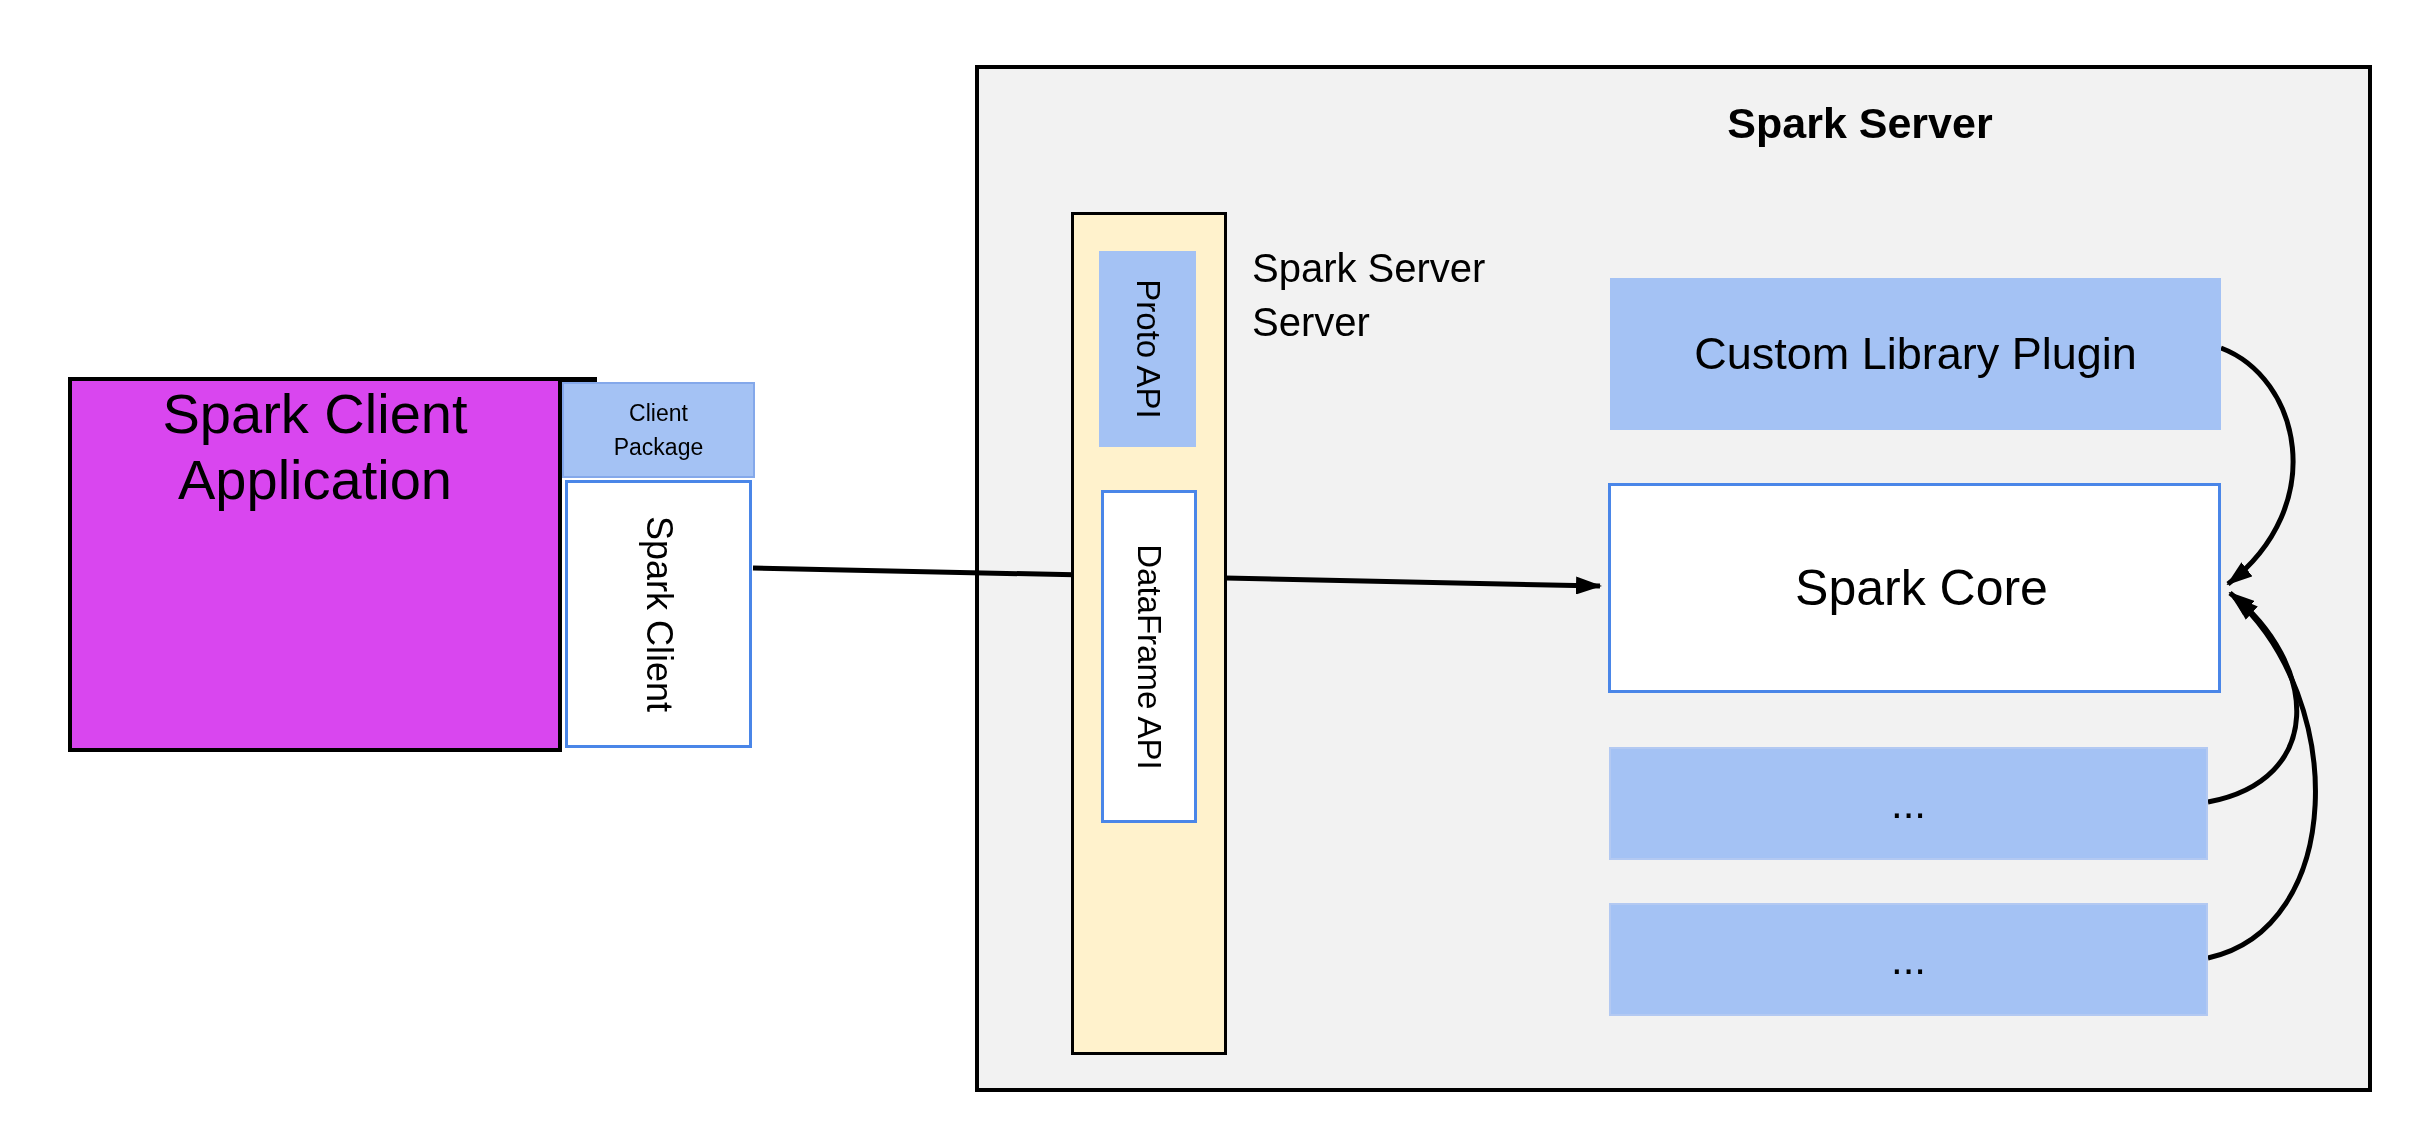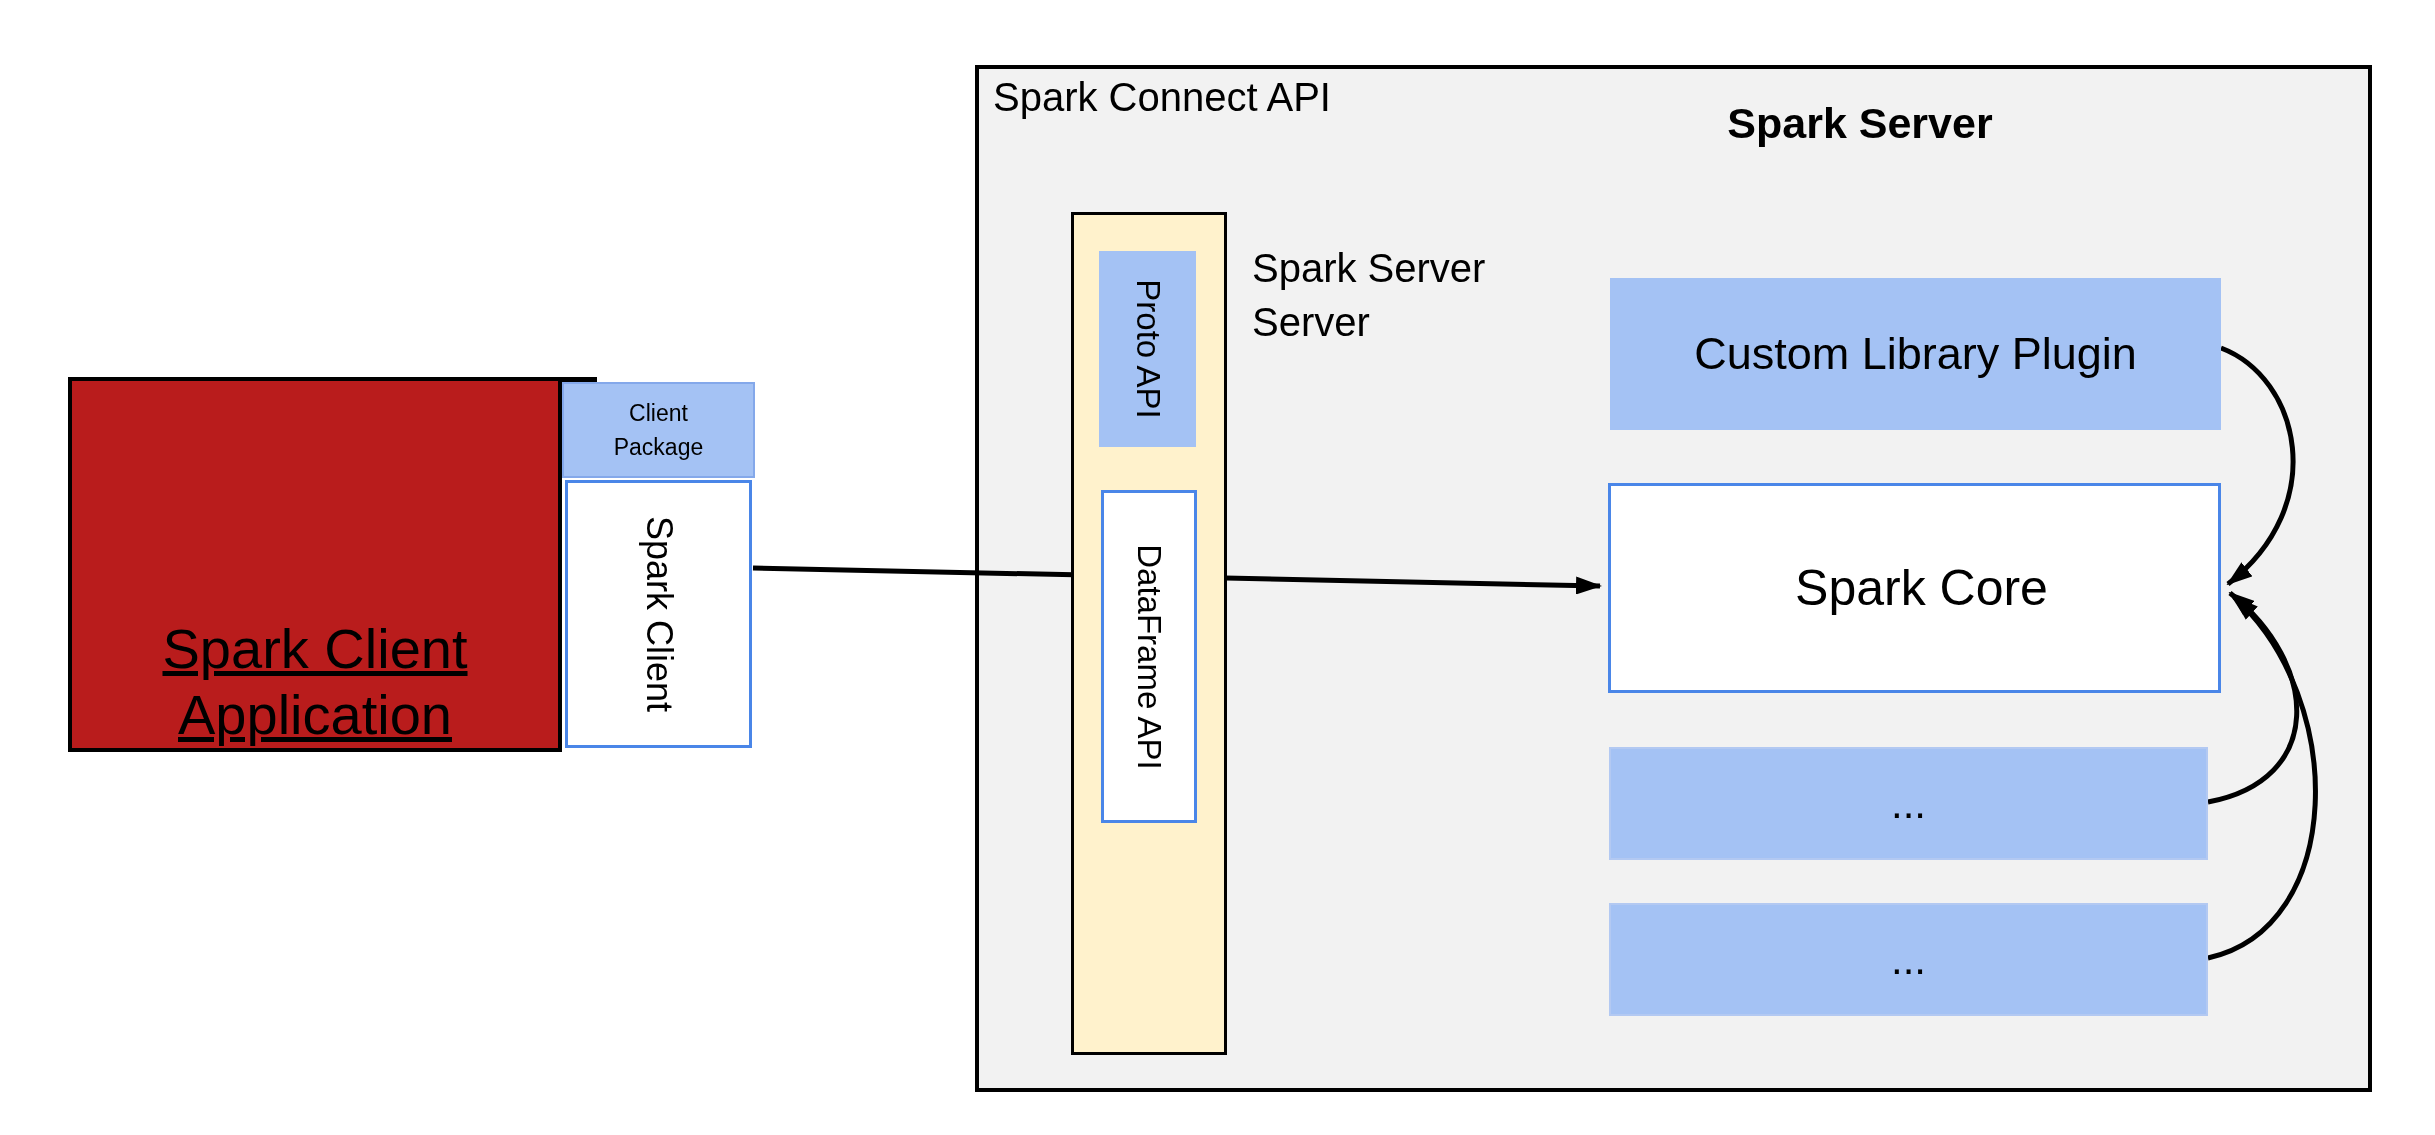--- a/index.html
+++ b/index.html
@@ -9,22 +9,22 @@
   }
   .abs{position:absolute;box-sizing:border-box;}
 
   
   .gray-box{left:975px;top:65px;width:1397px;height:1027px;background:#f2f2f2;border:4px solid #000;z-index:1;}
 
   
   .arrows{left:0;top:0;width:2435px;height:1135px;z-index:2;pointer-events:none;}
 
   
-  .green-box{left:68px;top:377px;width:494px;height:375px;background:#b91c1c;border:4px solid #000;z-index:3;
-    display:flex;align-items:flex-end;justify-content:center;text-align:center;text-decoration:underline;}
+  .green-box{left:68px;top:377px;width:494px;height:375px;background:#d946ef;border:4px solid #000;z-index:3;
+    display:flex;align-items:flex-start;justify-content:center;text-align:center;}
   .green-box .title{font-size:56px;line-height:66px;}
   .border-overshoot{left:562px;top:377px;width:35px;height:5px;background:#000;z-index:4;}
   .pkg-box{left:562px;top:382px;width:193px;height:96px;background:#a4c2f4;border:2px solid #84a8ea;z-index:3;
     display:flex;align-items:center;justify-content:center;text-align:center;}
   .pkg-box span{font-size:23px;line-height:34px;width:150px;display:inline-block;}
   .client-box{left:565px;top:480px;width:187px;height:268px;background:#fff;border:3px solid #4a86e8;z-index:3;}
 
   
   .vtext{position:absolute;top:50%;left:50%;transform:translate(-50%,-50%) rotate(90deg);
     white-space:nowrap;font-size:36px;}
@@ -74,21 +74,20 @@
   <div class="abs border-overshoot"></div>
 
   <div class="abs pkg-box">
     <span>Client Package</span>
   </div>
 
   <div class="abs client-box">
     <span class="vtext">Spark Client</span>
   </div>
 
-  <div class="abs connect-title">Spark Connect API</div>
 
   <div class="abs yellow-box"></div>
 
   <div class="abs proto-box">
     <span class="vtext">Proto API</span>
   </div>
 
   <div class="abs df-box">
     <span class="vtext">DataFrame API</span>
   </div>

